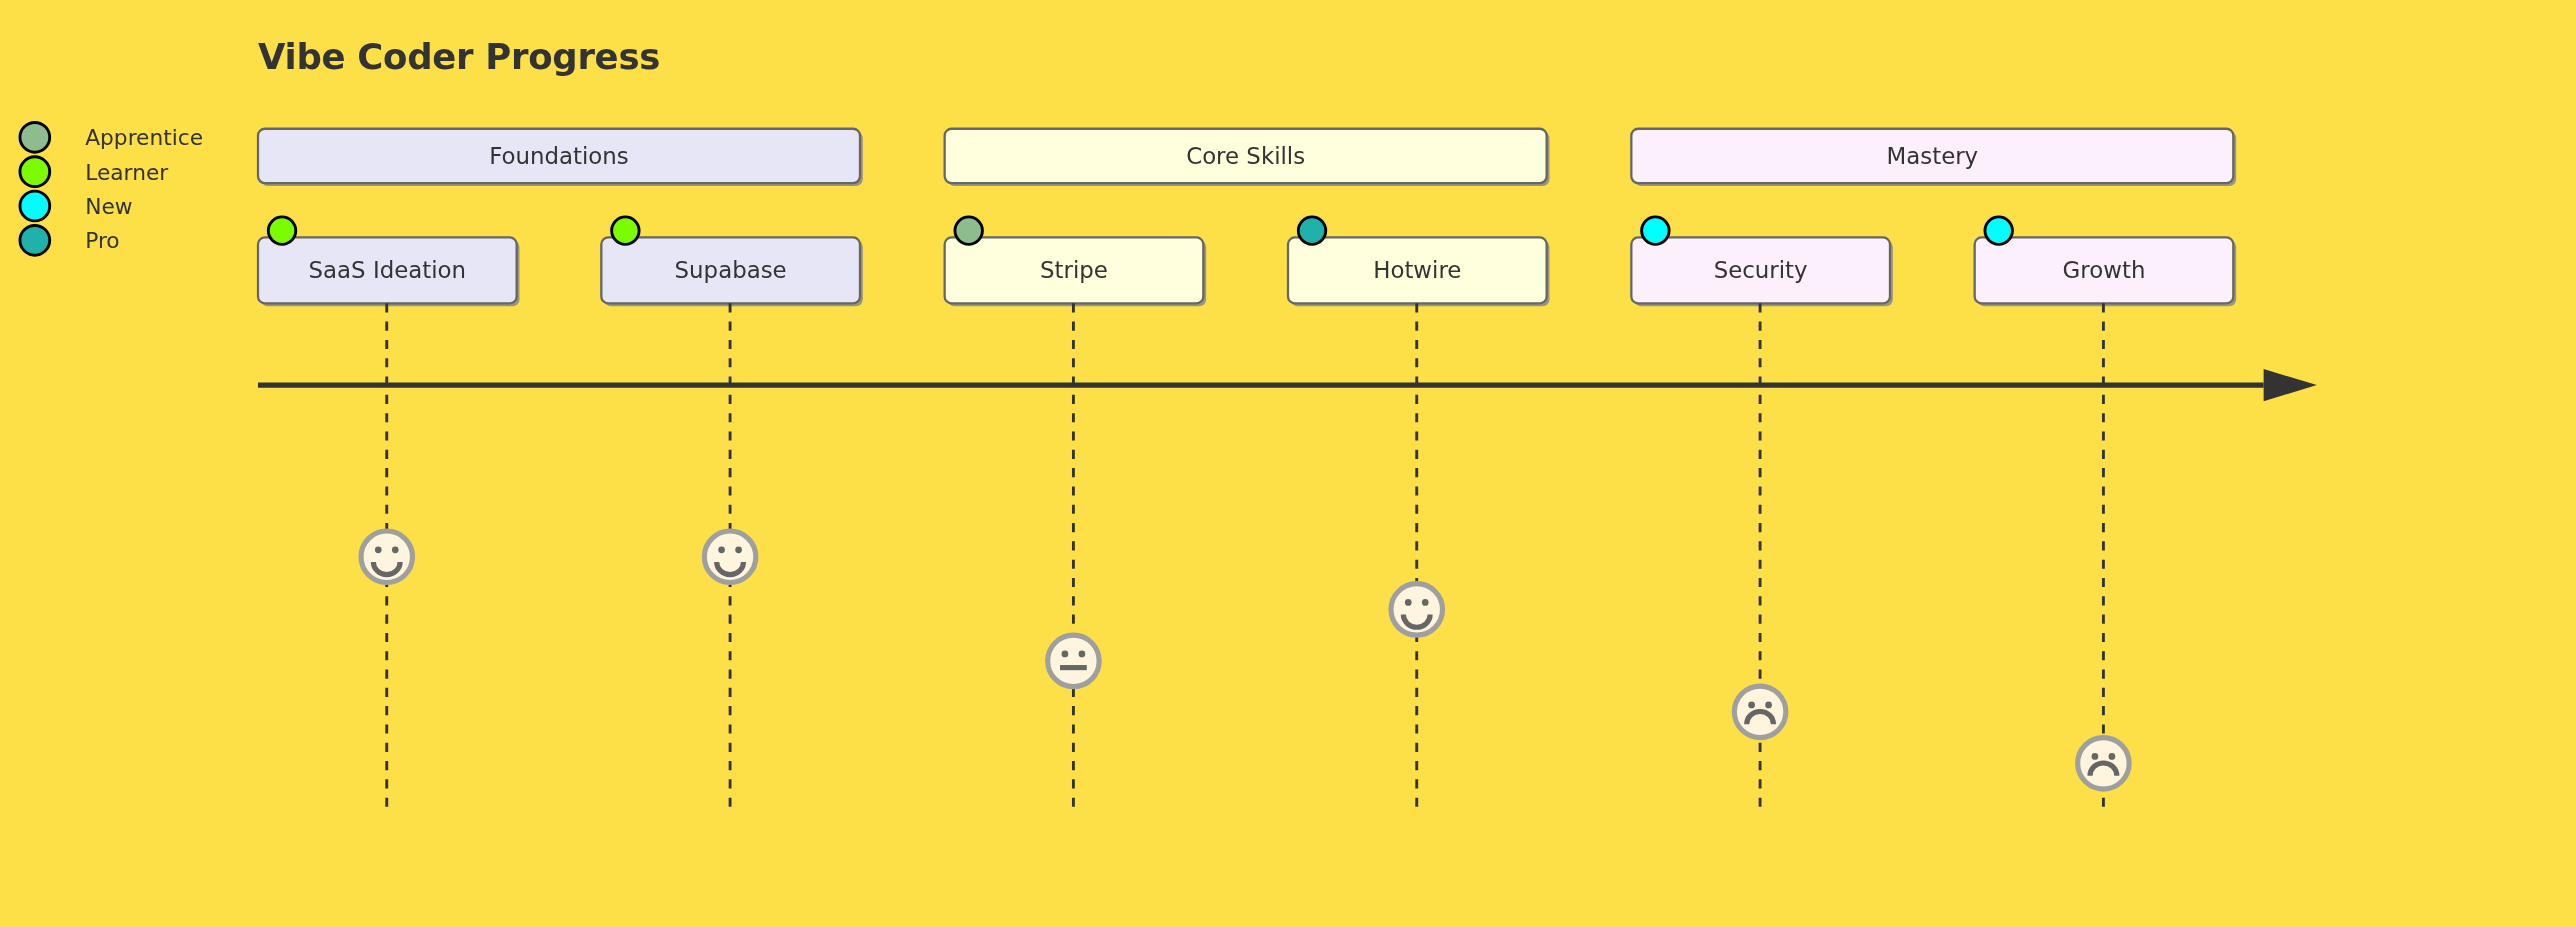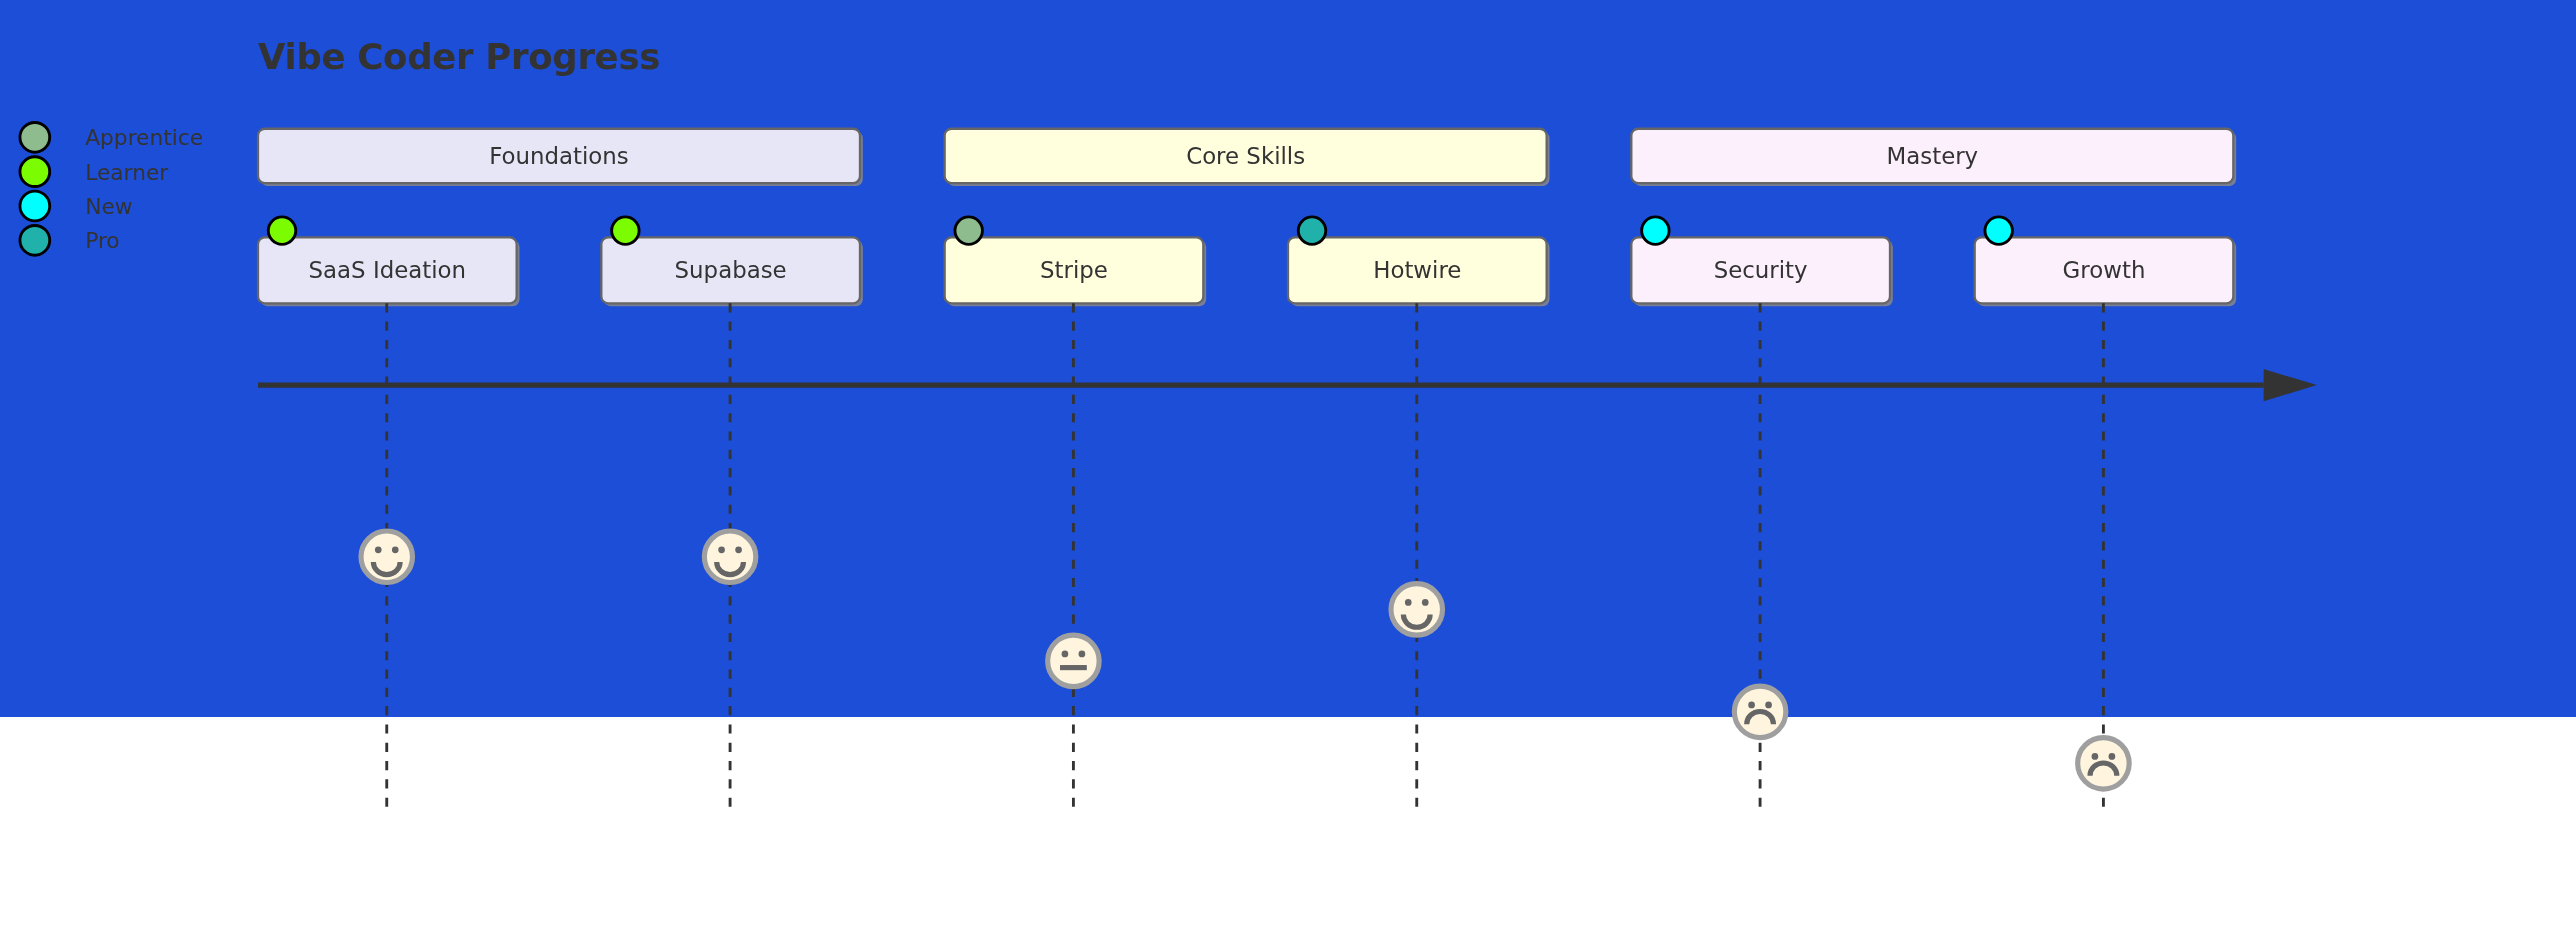--- a/index.html
+++ b/index.html
@@ -9,22 +9,22 @@
   }
   body {
     width: 2576px;
     height: 927px;
     font-family: "DejaVu Sans", sans-serif;
     overflow: hidden;
   }
   #timeline-root {
     position: relative;
     width: 2576px;
-    height: 717px;
-    background: #1d4ed8;
+    height: 927px;
+    background: #fde047;
   }
   svg.diagram {
     display: block;
     width: 2576px;
     height: 927px;
   }
   .chart-title {
     font-family: "DejaVu Sans", sans-serif;
     font-weight: bold;
     font-size: 62px;

